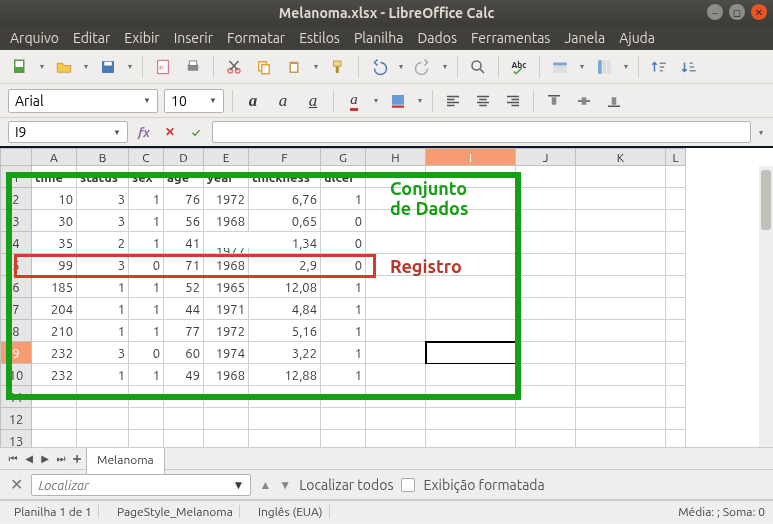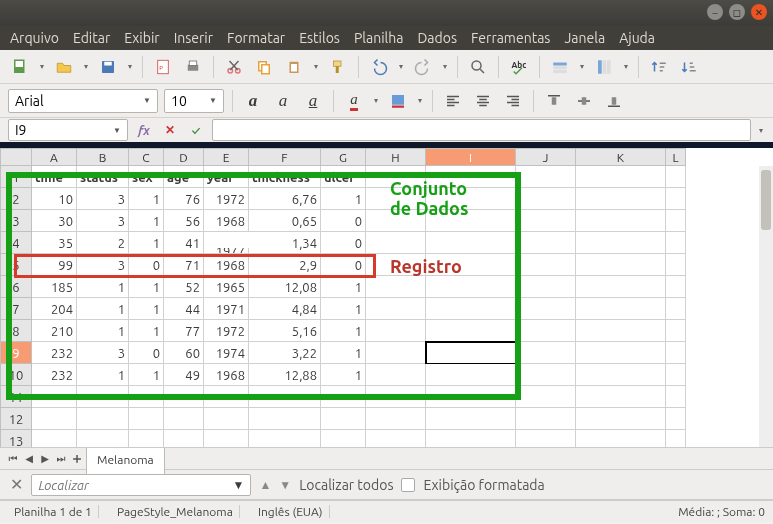--- a/index.html
+++ b/index.html
@@ -24,21 +24,21 @@
 .tb-btn svg { width: 18px; height: 18px; }
 .tb-sep { width: 1px; height: 22px; background: #d0ccc6; margin: 0 2px; }
 .tb-drop { width: 8px; display:flex; align-items:center; justify-content:center; color:#6a6a6a; font-size:8px; }
 
 .fontbar { height: 34px; background: #efeeec; border-bottom: 1px solid #d6d3cf; display: flex; align-items: center; padding: 0 8px; gap: 6px; }
 .combo { height: 24px; background: #fff; border: 1px solid #b8b4ad; border-radius: 2px; display: flex; align-items: center; padding: 0 6px; gap: 4px; }
 .combo input { border: none; outline: none; font-size: 14px; width: 100%; background: transparent; }
 .combo .cdrop { font-size: 8px; color: #555; }
 
 
-.formulabar { height: 30px; background: #efeeec; border-bottom: 6px solid #0f172a; display:flex; align-items:center; padding:0 8px; gap:6px; }
+.formulabar { height: 30px; background: #efeeec; border-bottom: 2px solid #0f172a; display:flex; align-items:center; padding:0 8px; gap:6px; }
 .formulabar .cellref { width:120px; height:22px; }
 .formulabar .fx-area { flex:1; height:22px; background:#fff; border:1px solid #b8b4ad; border-radius:2px; padding:0 4px; display:flex; align-items:center; }
 .formulabar .fx-area input { border:none; outline:none; width:100%; font-size:13px; }
 .fx-btn { width:20px; height:20px; display:flex; align-items:center; justify-content:center; font-size:12px; }
 
 
 .sheet-wrap { position: relative; height: 300px; background:#fff; border-bottom:1px solid #ccc; overflow:hidden; }
 .sheet { position:absolute; left:0; top:0; }
 .colhdr-row { display:flex; height:18px; }
 .colhdr { background:#e6e6e6; border:1px solid #c0c0c0; border-left:none; display:flex; align-items:center; justify-content:center; font-size:12px; color:#333; }
@@ -79,20 +79,21 @@
 .statusbar .spacer { flex:1; }
 
 
 .vscroll { position:absolute; right:0; top:18px; bottom:0; width:14px; background:#eee; }
 .vscroll .thumb { position:absolute; left:2px; right:2px; top:4px; height:60px; background:#c4c0ba; border-radius:3px; }
 </style>
 </head>
 <body>
 
 <div class="titlebar">
+  <span class="title">Melanoma.xlsx - LibreOffice Calc</span>
   <div class="window-ctrls">
     <div class="wc min">–</div>
     <div class="wc max">◻</div>
     <div class="wc close">✕</div>
   </div>
 </div>
 
 <div class="menubar" id="menubar">
     <span class="mi">Arquivo</span>
     <span class="mi">Editar</span>

